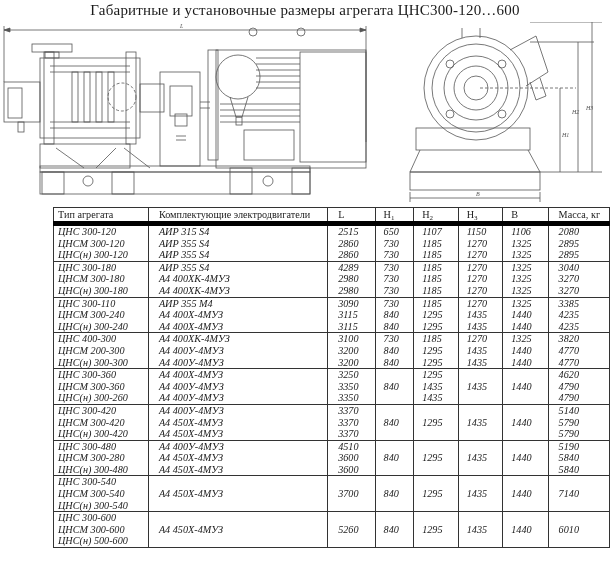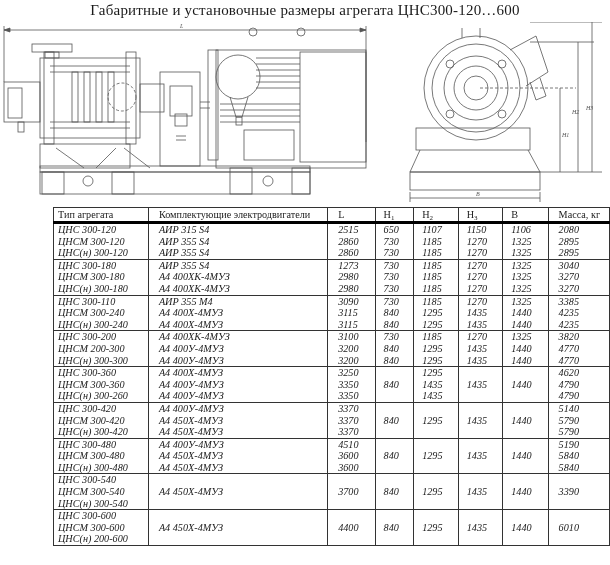--- a/index.html
+++ b/index.html
@@ -4,21 +4,21 @@
 <style>
   html, body { margin: 0; padding: 0; background: #ffffff; }
   body { width: 610px; height: 565px; position: relative; overflow: hidden; font-family: "Liberation Serif", "DejaVu Serif", serif; color: #1a1a1a; }
   .title { position: absolute; left: 0; top: 2px; width: 610px; text-align: center; font-size: 15px; letter-spacing: 0.2px; color: #1a1a1a; }
   .drawing { position: absolute; }
   .side-view { left: 0; top: 22px; width: 380px; height: 182px; }
   .front-view { left: 380px; top: 22px; width: 230px; height: 182px; }
   svg { display: block; }
   table.spec { position: absolute; left: 53px; top: 207px; border-collapse: collapse; font-size: 10.2px; line-height: 11.6px; }
   table.spec td, table.spec th { border-left: 1px solid #333; border-right: 1px solid #333; padding: 0 4px; vertical-align: middle; white-space: nowrap; font-weight: normal; text-align: left; }
-  table.spec th { border-top: 1px solid #333; border-bottom: 3px solid #000000; height: 13px; }
+  table.spec th { border-top: 1px solid #333; border-bottom: 5px solid #000000; height: 13px; }
   table.spec tbody.grp { border-bottom: 1.5px solid #333; font-style: italic; }
   .c-type { width: 88px; }
   .c-motor { width: 166px; padding-left: 10px !important; }
   .c-L { width: 34px; padding-left: 10px !important; }
   .c-H1 { width: 27px; padding-left: 8px !important;}
   .c-H2 { width: 33px; padding-left: 8px !important;}
   .c-H3 { width: 33px; padding-left: 8px !important;}
   .c-B { width: 34px; padding-left: 8px !important;}
   .c-mass { width: 47px; padding-left: 10px !important;}
   .stack span { display: block; }
@@ -205,21 +205,21 @@
           <span>ЦНС 300-180</span>
           <span>ЦНСМ 300-180</span>
           <span>ЦНС(н) 300-180</span>
         </td>
       <td class="c-motor stack">
           <span>АИР 355 S4</span>
           <span>А4 400ХК-4МУЗ</span>
           <span>А4 400ХК-4МУЗ</span>
         </td>
       <td class="c-L stack">
-          <span>1273</span>
+          <span>4289</span>
           <span>2980</span>
           <span>2980</span>
         </td>
       <td class="c-H1 stack">
           <span>730</span>
           <span>730</span>
           <span>730</span>
         </td>
       <td class="c-H2 stack">
           <span>1185</span>
@@ -285,21 +285,21 @@
           <span>3385</span>
           <span>4235</span>
           <span>4235</span>
         </td>
     </tr>
   </tbody>
 
   <tbody class="grp">
     <tr>
       <td class="c-type stack">
-          <span>ЦНС 300-200</span>
+          <span>ЦНС 400-300</span>
           <span>ЦНСМ 200-300</span>
           <span>ЦНС(н) 300-300</span>
         </td>
       <td class="c-motor stack">
           <span>А4 400ХК-4МУЗ</span>
           <span>А4 400У-4МУЗ</span>
           <span>А4 400У-4МУЗ</span>
         </td>
       <td class="c-L stack">
           <span>3100</span>
@@ -393,21 +393,21 @@
           <span>5790</span>
           <span>5790</span>
         </td>
     </tr>
   </tbody>
 
   <tbody class="grp">
     <tr>
       <td class="c-type stack">
           <span>ЦНС 300-480</span>
-          <span>ЦНСМ 300-480</span>
+          <span>ЦНСМ 300-280</span>
           <span>ЦНС(н) 300-480</span>
         </td>
       <td class="c-motor stack">
           <span>А4 400У-4МУЗ</span>
           <span>А4 450Х-4МУЗ</span>
           <span>А4 450Х-4МУЗ</span>
         </td>
       <td class="c-L stack">
           <span>4510</span>
           <span>3600</span>
@@ -431,33 +431,33 @@
           <span>ЦНС 300-540</span>
           <span>ЦНСМ 300-540</span>
           <span>ЦНС(н) 300-540</span>
         </td>
       <td class="c-motor vmid">А4 450Х-4МУЗ</td>
       <td class="c-L vmid">3700</td>
       <td class="c-H1 vmid">840</td>
       <td class="c-H2 vmid">1295</td>
       <td class="c-H3 vmid">1435</td>
       <td class="c-B vmid">1440</td>
-      <td class="c-mass vmid">3390</td>
+      <td class="c-mass vmid">7140</td>
     </tr>
   </tbody>
 
   <tbody class="grp">
     <tr>
       <td class="c-type stack">
           <span>ЦНС 300-600</span>
           <span>ЦНСМ 300-600</span>
-          <span>ЦНС(н) 200-600</span>
+          <span>ЦНС(н) 500-600</span>
         </td>
       <td class="c-motor vmid">А4 450Х-4МУЗ</td>
-      <td class="c-L vmid">4400</td>
+      <td class="c-L vmid">5260</td>
       <td class="c-H1 vmid">840</td>
       <td class="c-H2 vmid">1295</td>
       <td class="c-H3 vmid">1435</td>
       <td class="c-B vmid">1440</td>
       <td class="c-mass vmid">6010</td>
     </tr>
   </tbody>
 </table>
 
 </body></html>

